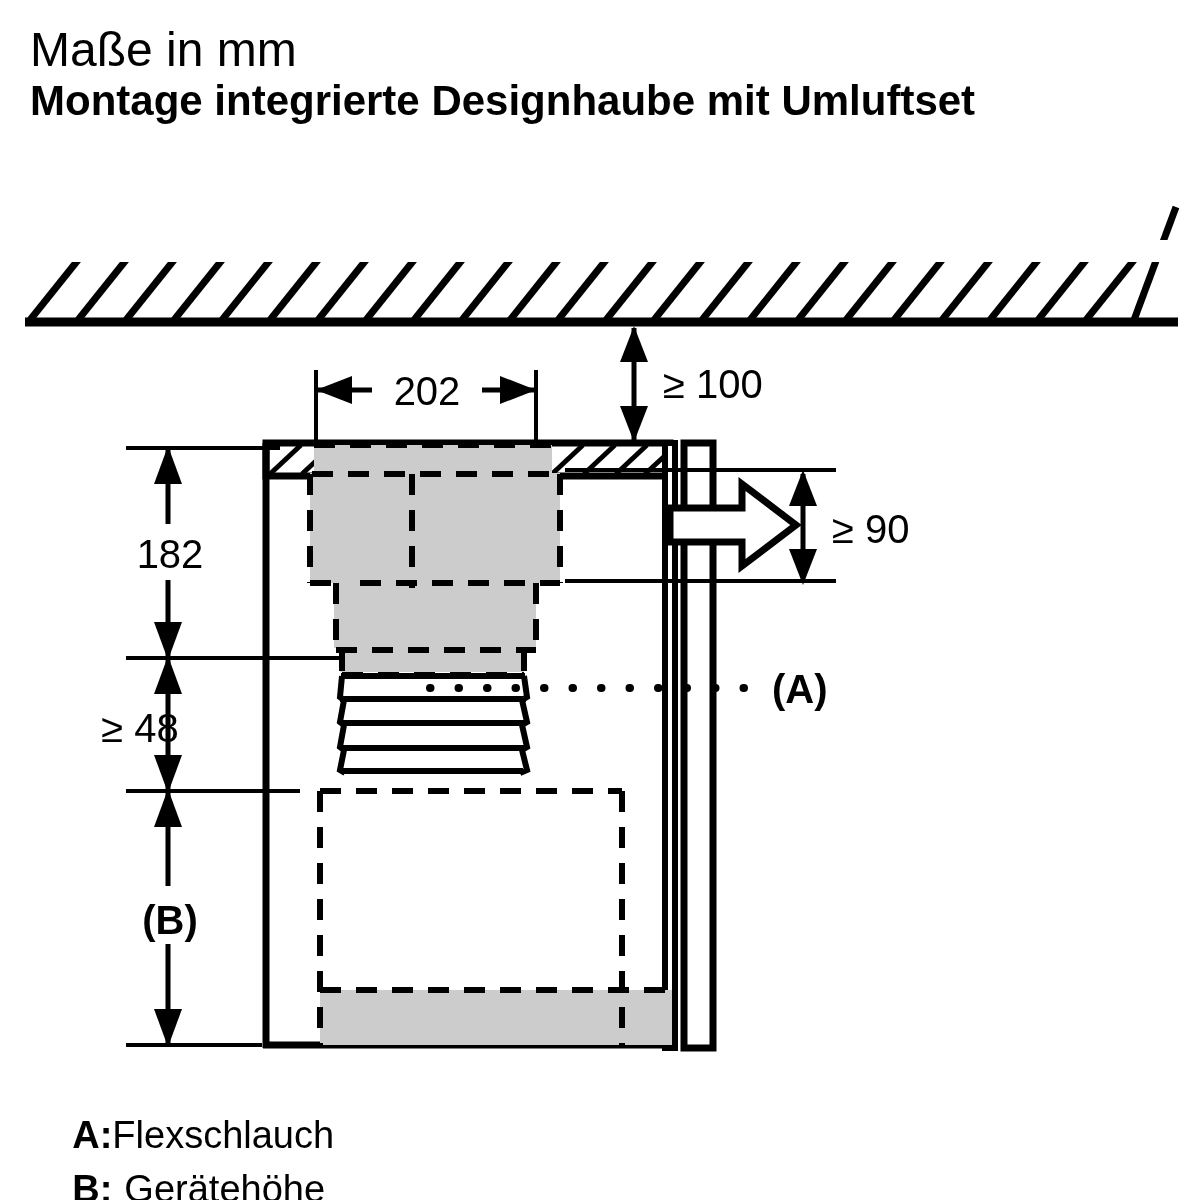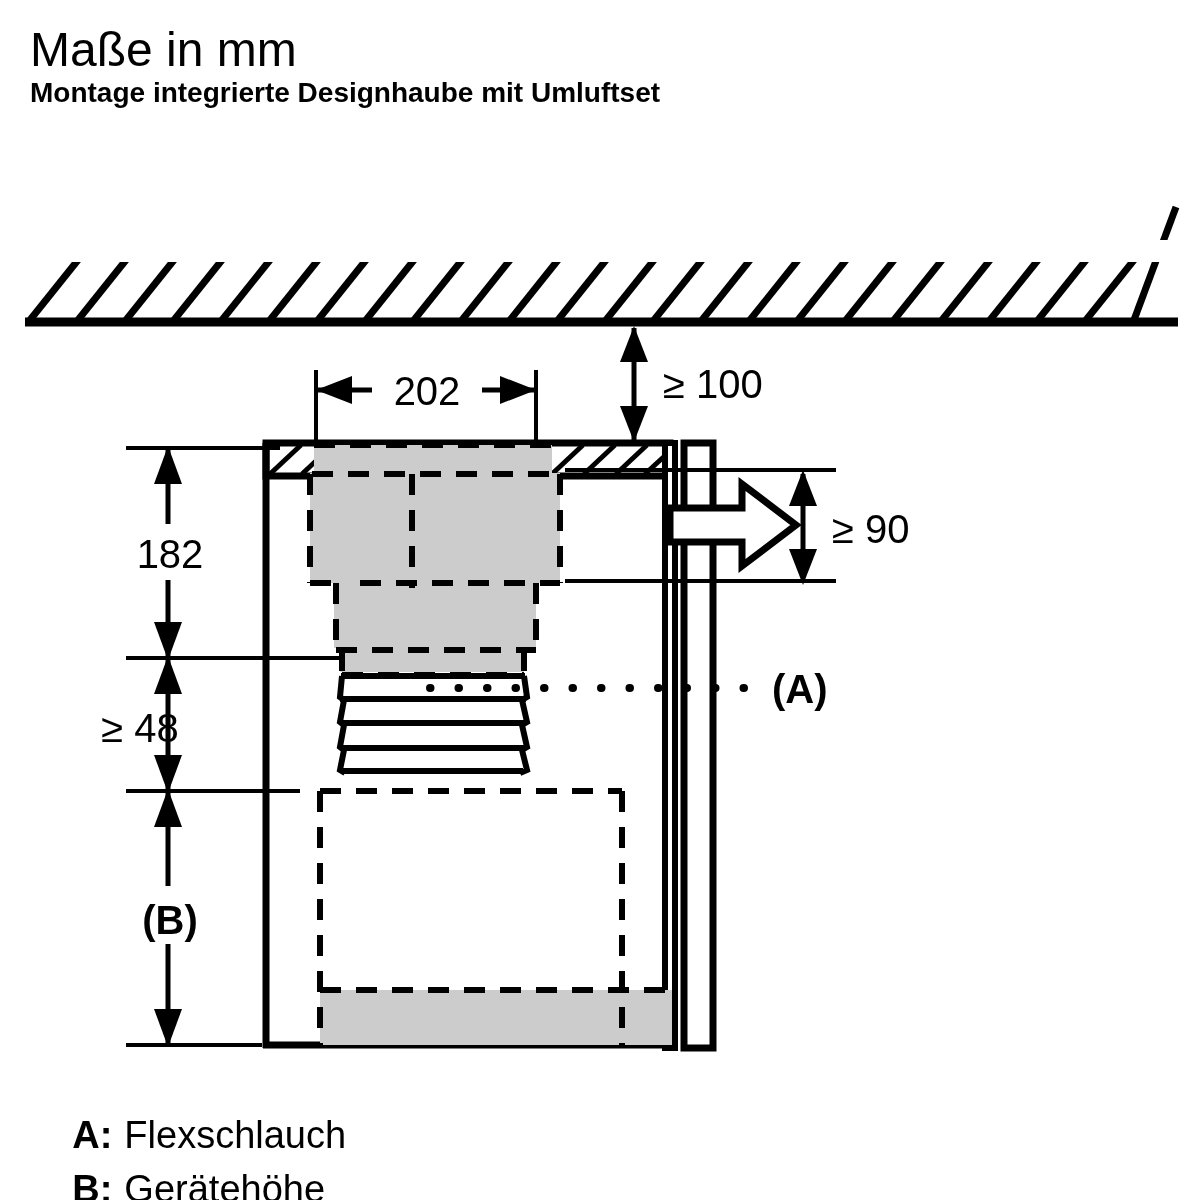--- a/index.html
+++ b/index.html
@@ -25,21 +25,21 @@
     white-space: pre;
     line-height: 1.18;
   }
   #unit-line {
     font-size: 48px;
     font-weight: 400;
     left: 30px;
     top: 22px;
   }
   #title-line {
-    font-size: 28px;
+    font-size: 42px;
     font-weight: 700;
     left: 30px;
     top: 76px;
     width: 1030px;
     white-space: normal;
   }
   #legend-a {
     font-size: 38px;
     left: 30px;
     top: 1068px;
@@ -245,20 +245,20 @@
     </g>
 
     <g>
       <line x1="430" y1="688" x2="758" y2="688" stroke="#000000" stroke-width="8" stroke-linecap="round" stroke-dasharray="0.5 28"></line>
       <text class="dimtext-bold" x="772" y="703">(A)</text>
     </g>
 
   </svg>
 
   <div class="txt" id="legend-a">
-    <span class="legend-key">A:</span><span style="margin-left:12px">Flexschlauch</span>
+    <span class="legend-key">A:</span><span style="">Flexschlauch</span>
   </div>
 
   <div class="txt" id="legend-b">
     <span class="legend-key">B:</span><span style="margin-left:12px">Gerätehöhe</span>
   </div>
 
 </div>
 
 </body></html>

